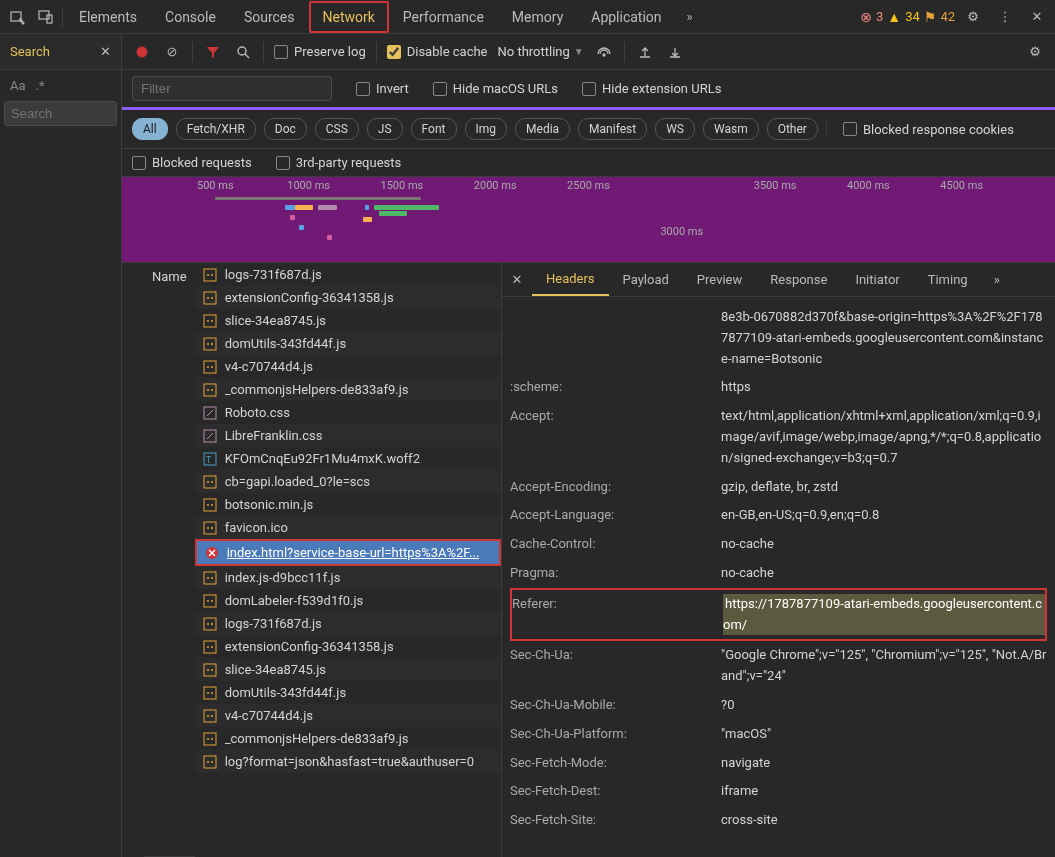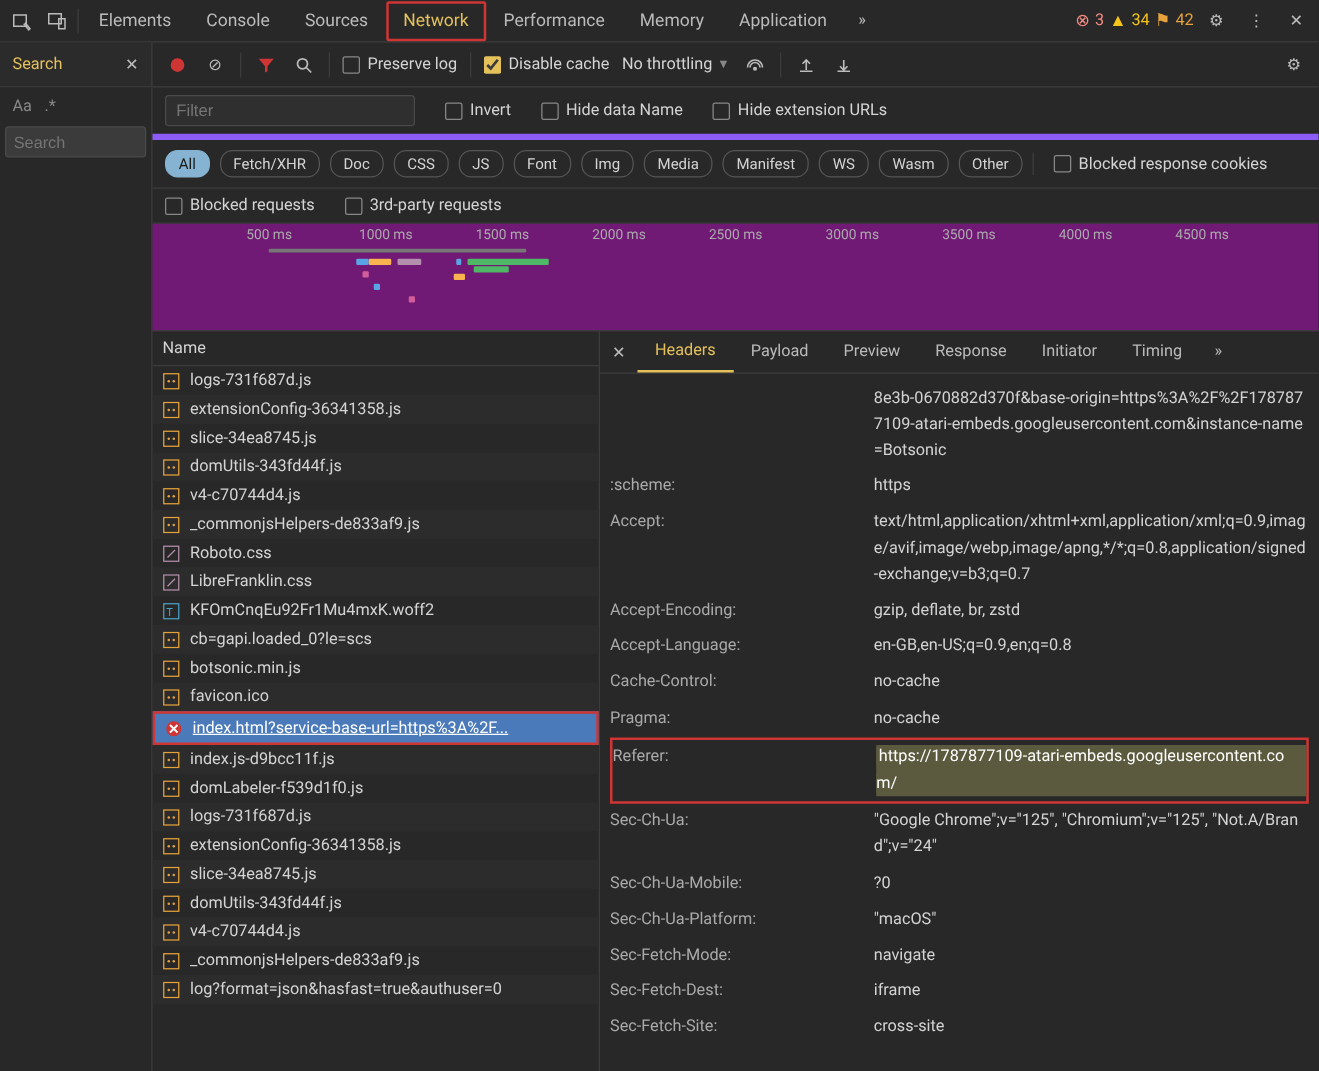--- a/index.html
+++ b/index.html
@@ -114,21 +114,21 @@
   }
 
   
   .right-pane {
     flex:1;
     display:flex; flex-direction:column;
   }
   .filter-bar {
     display:flex; align-items:center; gap:16px;
     padding:6px 10px;
-    border-bottom:5px solid #8b5cf6;
+    border-bottom:3px solid #8b5cf6;
   }
   .filter-bar input.search-filter {
     background:#2f2f2f; border:1px solid #4a4a4a;
     border-radius:3px; padding:4px 8px;
     color:#d4d4d4; width:200px;
   }
   .type-chips {
     display:flex; align-items:center; gap:8px;
     padding:8px 10px;
     flex-wrap:wrap;
@@ -184,21 +184,21 @@
 
   
   .lower-split {
     flex:1;
     display:flex;
     min-height:0;
   }
   .name-col {
     width:358px;
     border-right:1px solid #3c3c3c;
-    display:flex; flex-direction:column;
+    display:flex; flex-direction:row;margin-left:22px;
   }
   .name-col .head {
     padding:6px 8px;
     color:#d4d4d4;
     border-bottom:1px solid #3c3c3c;
   }
   .name-list {
     flex:1; overflow:auto;
   }
   .name-row {
@@ -408,21 +408,21 @@
   <div class="right-pane">
 
     <div class="filter-bar">
       <input class="search-filter" placeholder="Filter" style="">
       <div class="chip-checkbox">
         <div class="box"></div>
         <span>Invert</span>
       </div>
       <div class="chip-checkbox">
         <div class="box"></div>
-        <span>Hide data Name</span>
+        <span>Hide macOS URLs</span>
       </div>
       <div class="chip-checkbox">
         <div class="box"></div>
         <span>Hide extension URLs</span>
       </div>
     </div>
 
     <div class="type-chips">
       <div class="chip active">All</div>
       <div class="chip">Fetch/XHR</div>
@@ -454,21 +454,21 @@
       </div>
     </div>
 
     <div class="timeline">
       <div class="ticks" id="timeline-ticks">
           <div style="position: absolute; left: 10%; transform: translateX(-50%);">500 ms</div>
           <div style="position: absolute; left: 20%; transform: translateX(-50%);">1000 ms</div>
           <div style="position: absolute; left: 30%; transform: translateX(-50%);">1500 ms</div>
           <div style="position: absolute; left: 40%; transform: translateX(-50%);">2000 ms</div>
           <div style="position: absolute; left: 50%; transform: translateX(-50%);">2500 ms</div>
-          <div style="position: absolute; left: 60%; transform: translateX(-50%);">3000 ms</div>
+          <div style="position: absolute; left: 60%; transform: translateX(-50%); margin-top: 46px;">3000 ms</div>
           <div style="position: absolute; left: 70%; transform: translateX(-50%);">3500 ms</div>
           <div style="position: absolute; left: 80%; transform: translateX(-50%);">4000 ms</div>
           <div style="position: absolute; left: 90%; transform: translateX(-50%);">4500 ms</div>
         </div>
       <div class="track">
         <div class="bar" style="left:10%;width:22%;top:0;background:#777;height:3px;"></div>
         <div class="bar" style="left:17.5%;width:1%;top:8px;background:#5aa4e6;"></div>
         <div class="bar" style="left:18.5%;width:2%;top:8px;background:#f8b24f;"></div>
         <div class="bar" style="left:21%;width:2%;top:8px;background:#b48ead;"></div>
         <div class="bar" style="left:18%;width:0.5%;top:18px;background:#d35d9c;"></div>

